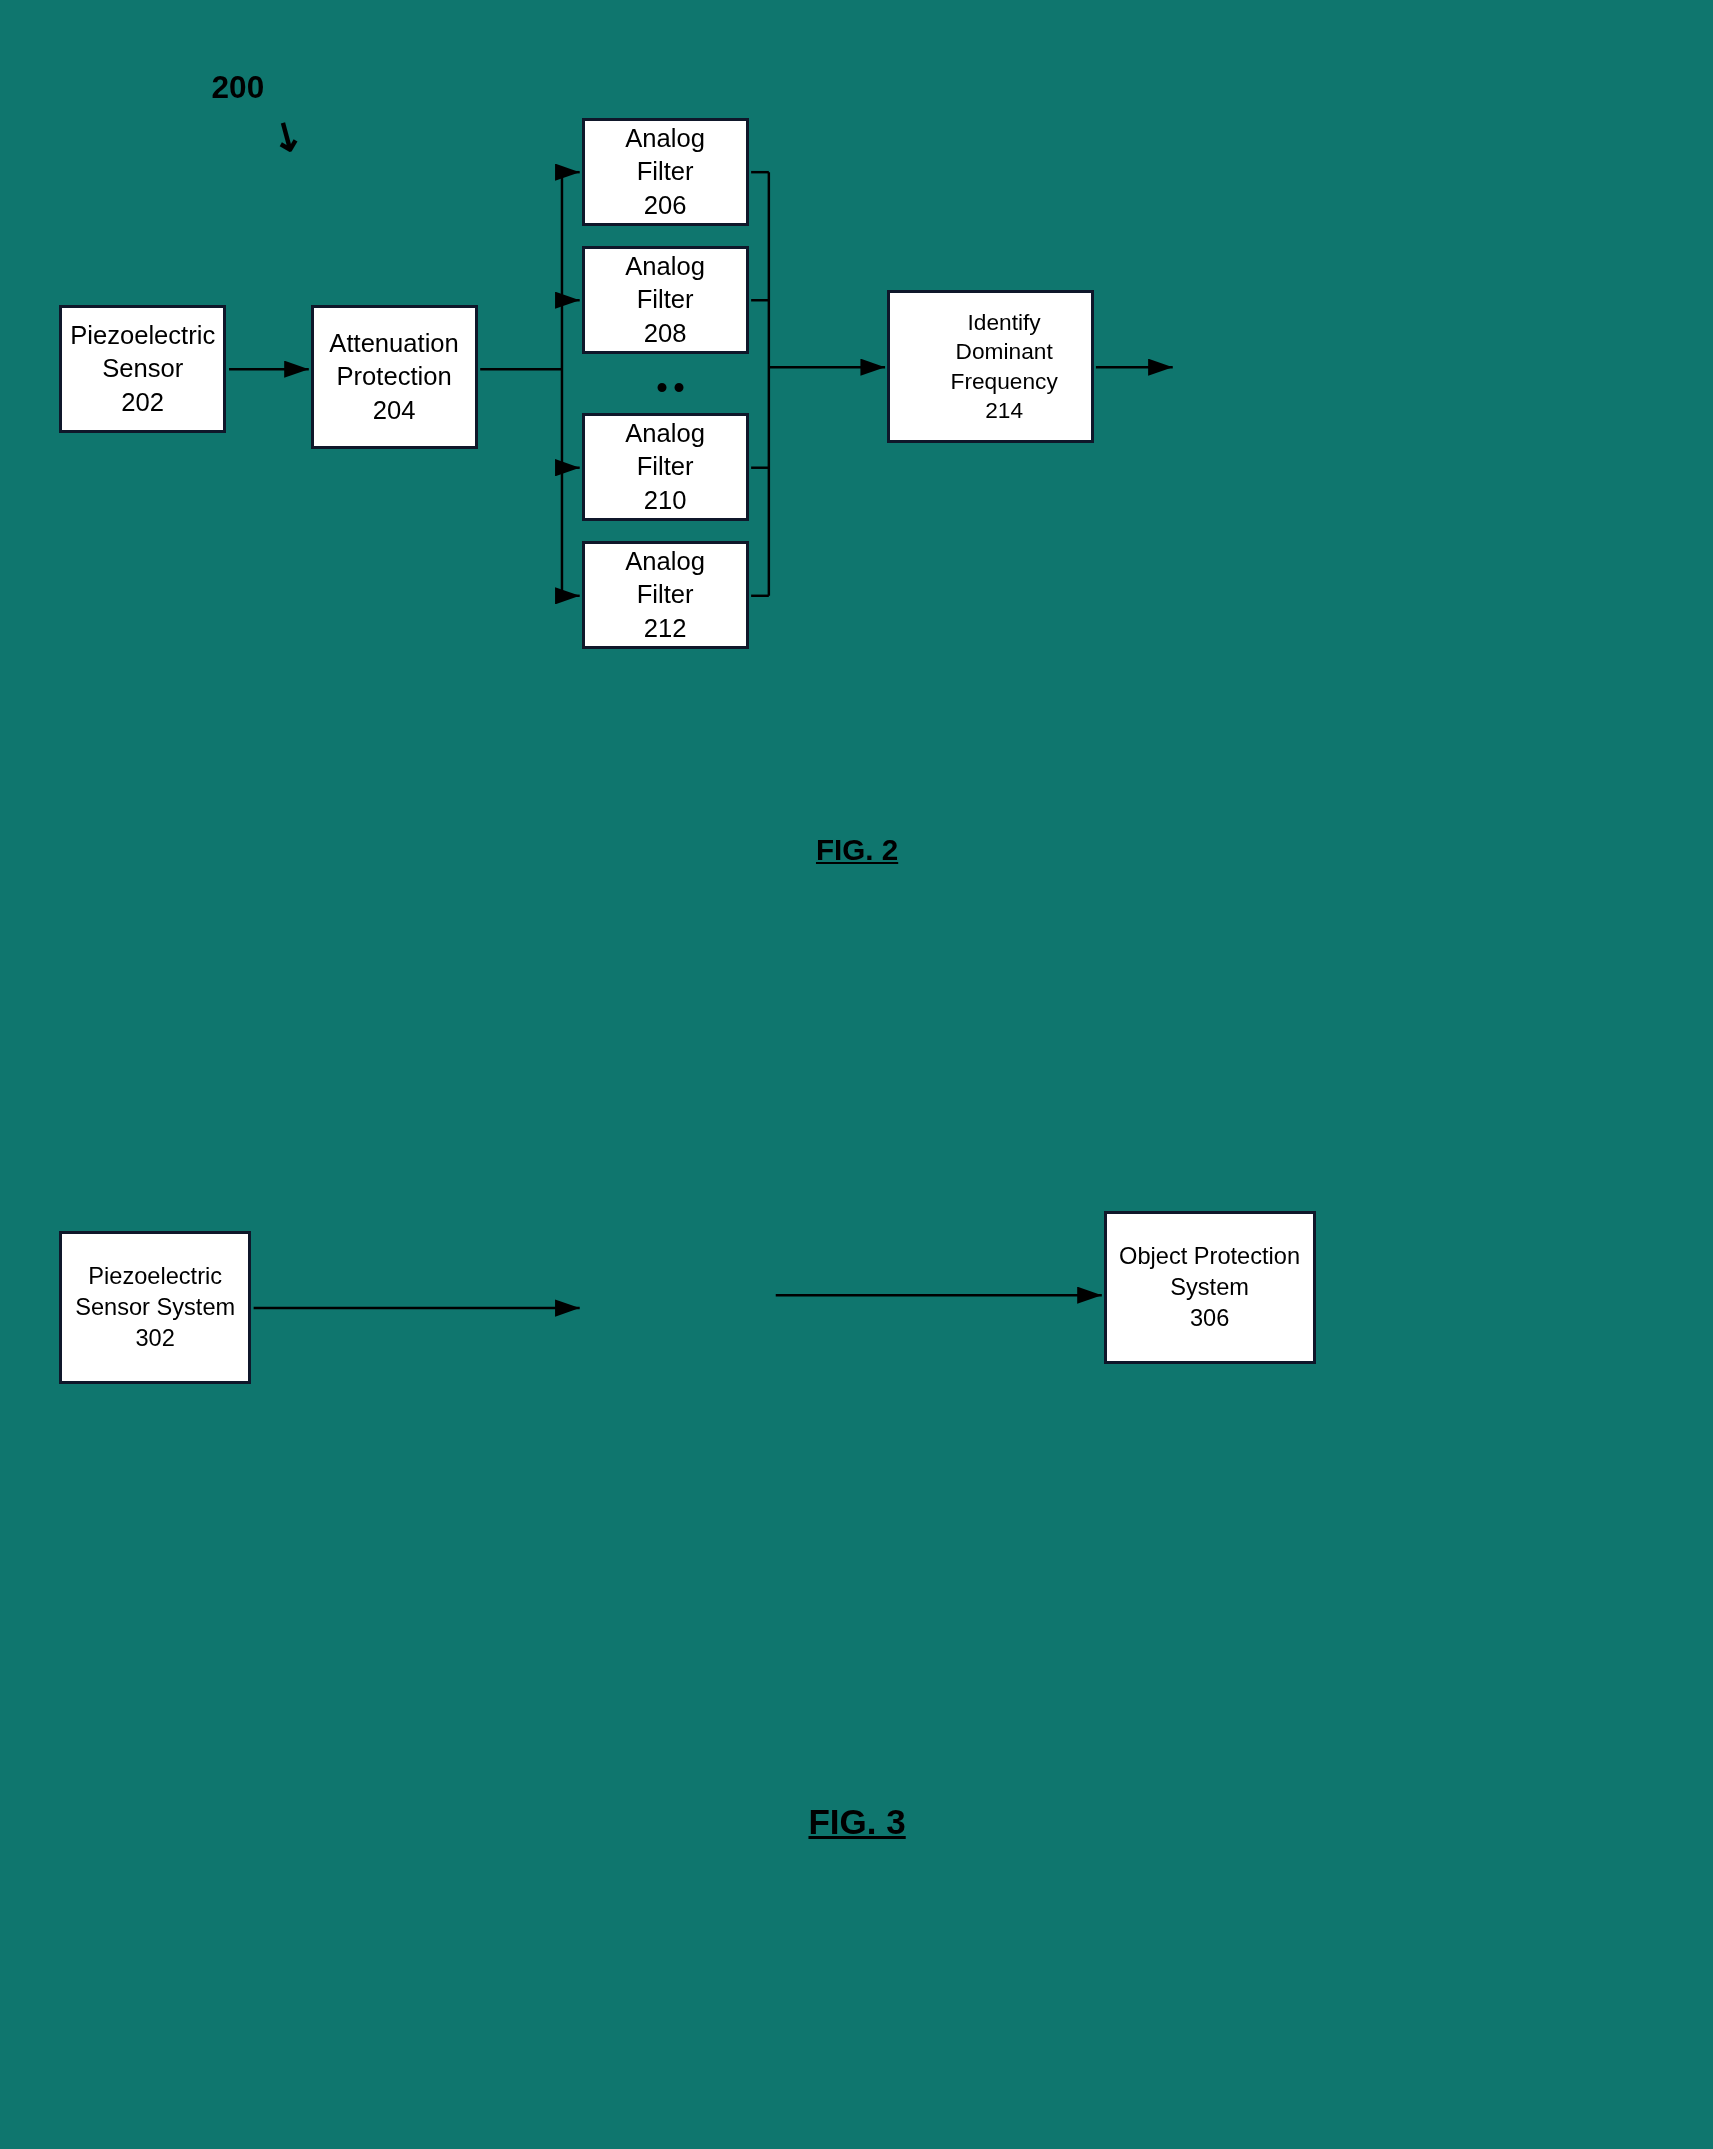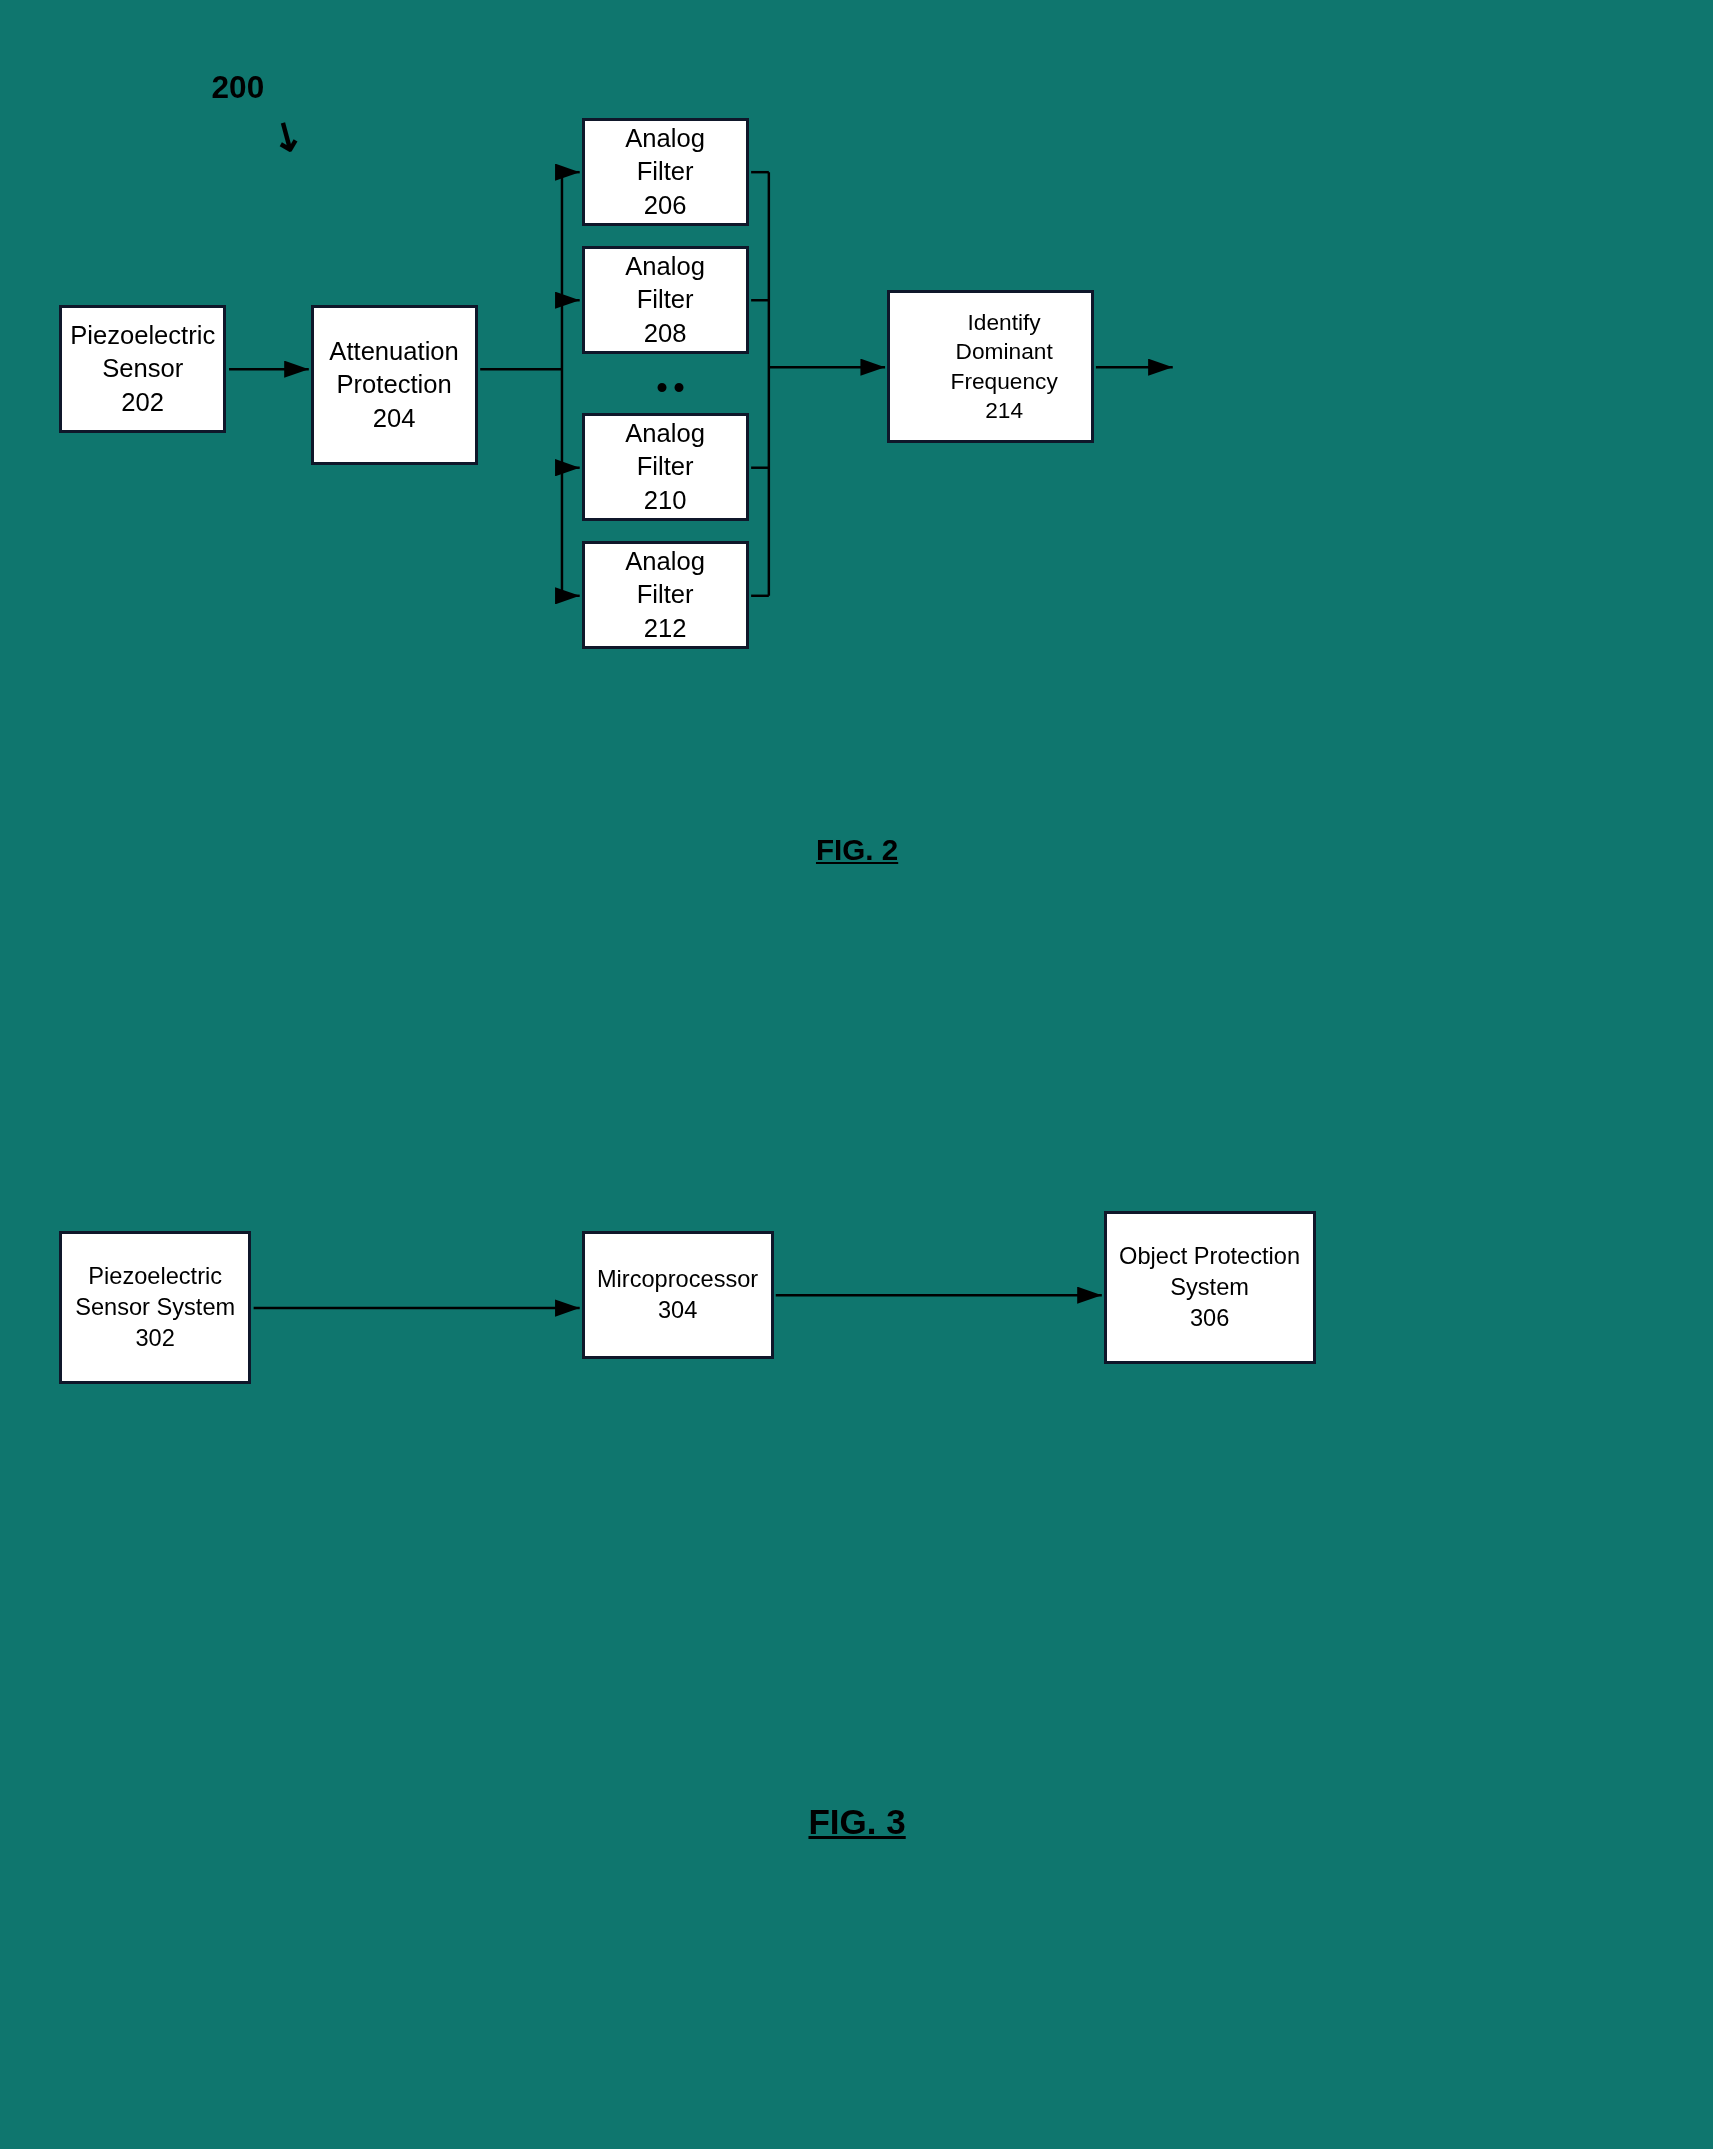--- a/index.html
+++ b/index.html
@@ -65,21 +65,21 @@
       left: 29.6px;
       top: 266px;
       width: 167px;
       height: 128px;
     }
 
     .box-atten204 {
       left: 281px;
       top: 266px;
       width: 167px;
-      height: 160px;
+      height: 144px;
     }
 
     .box-filter206 {
       left: 552px;
       top: 79px;
       width: 167px;
       height: 108px;
     }
 
     .box-filter208 {
@@ -292,24 +292,20 @@
 
       <line x1="757" y1="265" x2="1088" y2="265" stroke="#000" stroke-width="2.5" marker-end="url(#arrowhead3)"></line>
     </svg>
 
     <div class="box box-piezo-system302" style="font-size:23.6px;">
       <span>Piezoelectric</span>
       <span>Sensor System</span>
       <span>302</span>
     </div>
 
-    <div class="box box-microprocessor304" style="font-size:23.6px;">
-      <span>Mircoprocessor</span>
-      <span>304</span>
-    </div>
 
     <div class="box box-objprotect306" style="font-size:23.6px;">
       <span>Object Protection</span>
       <span>System</span>
       <span>306</span>
     </div>
 
     <div class="fig3-caption">FIG. 3</div>
 
   </div>

